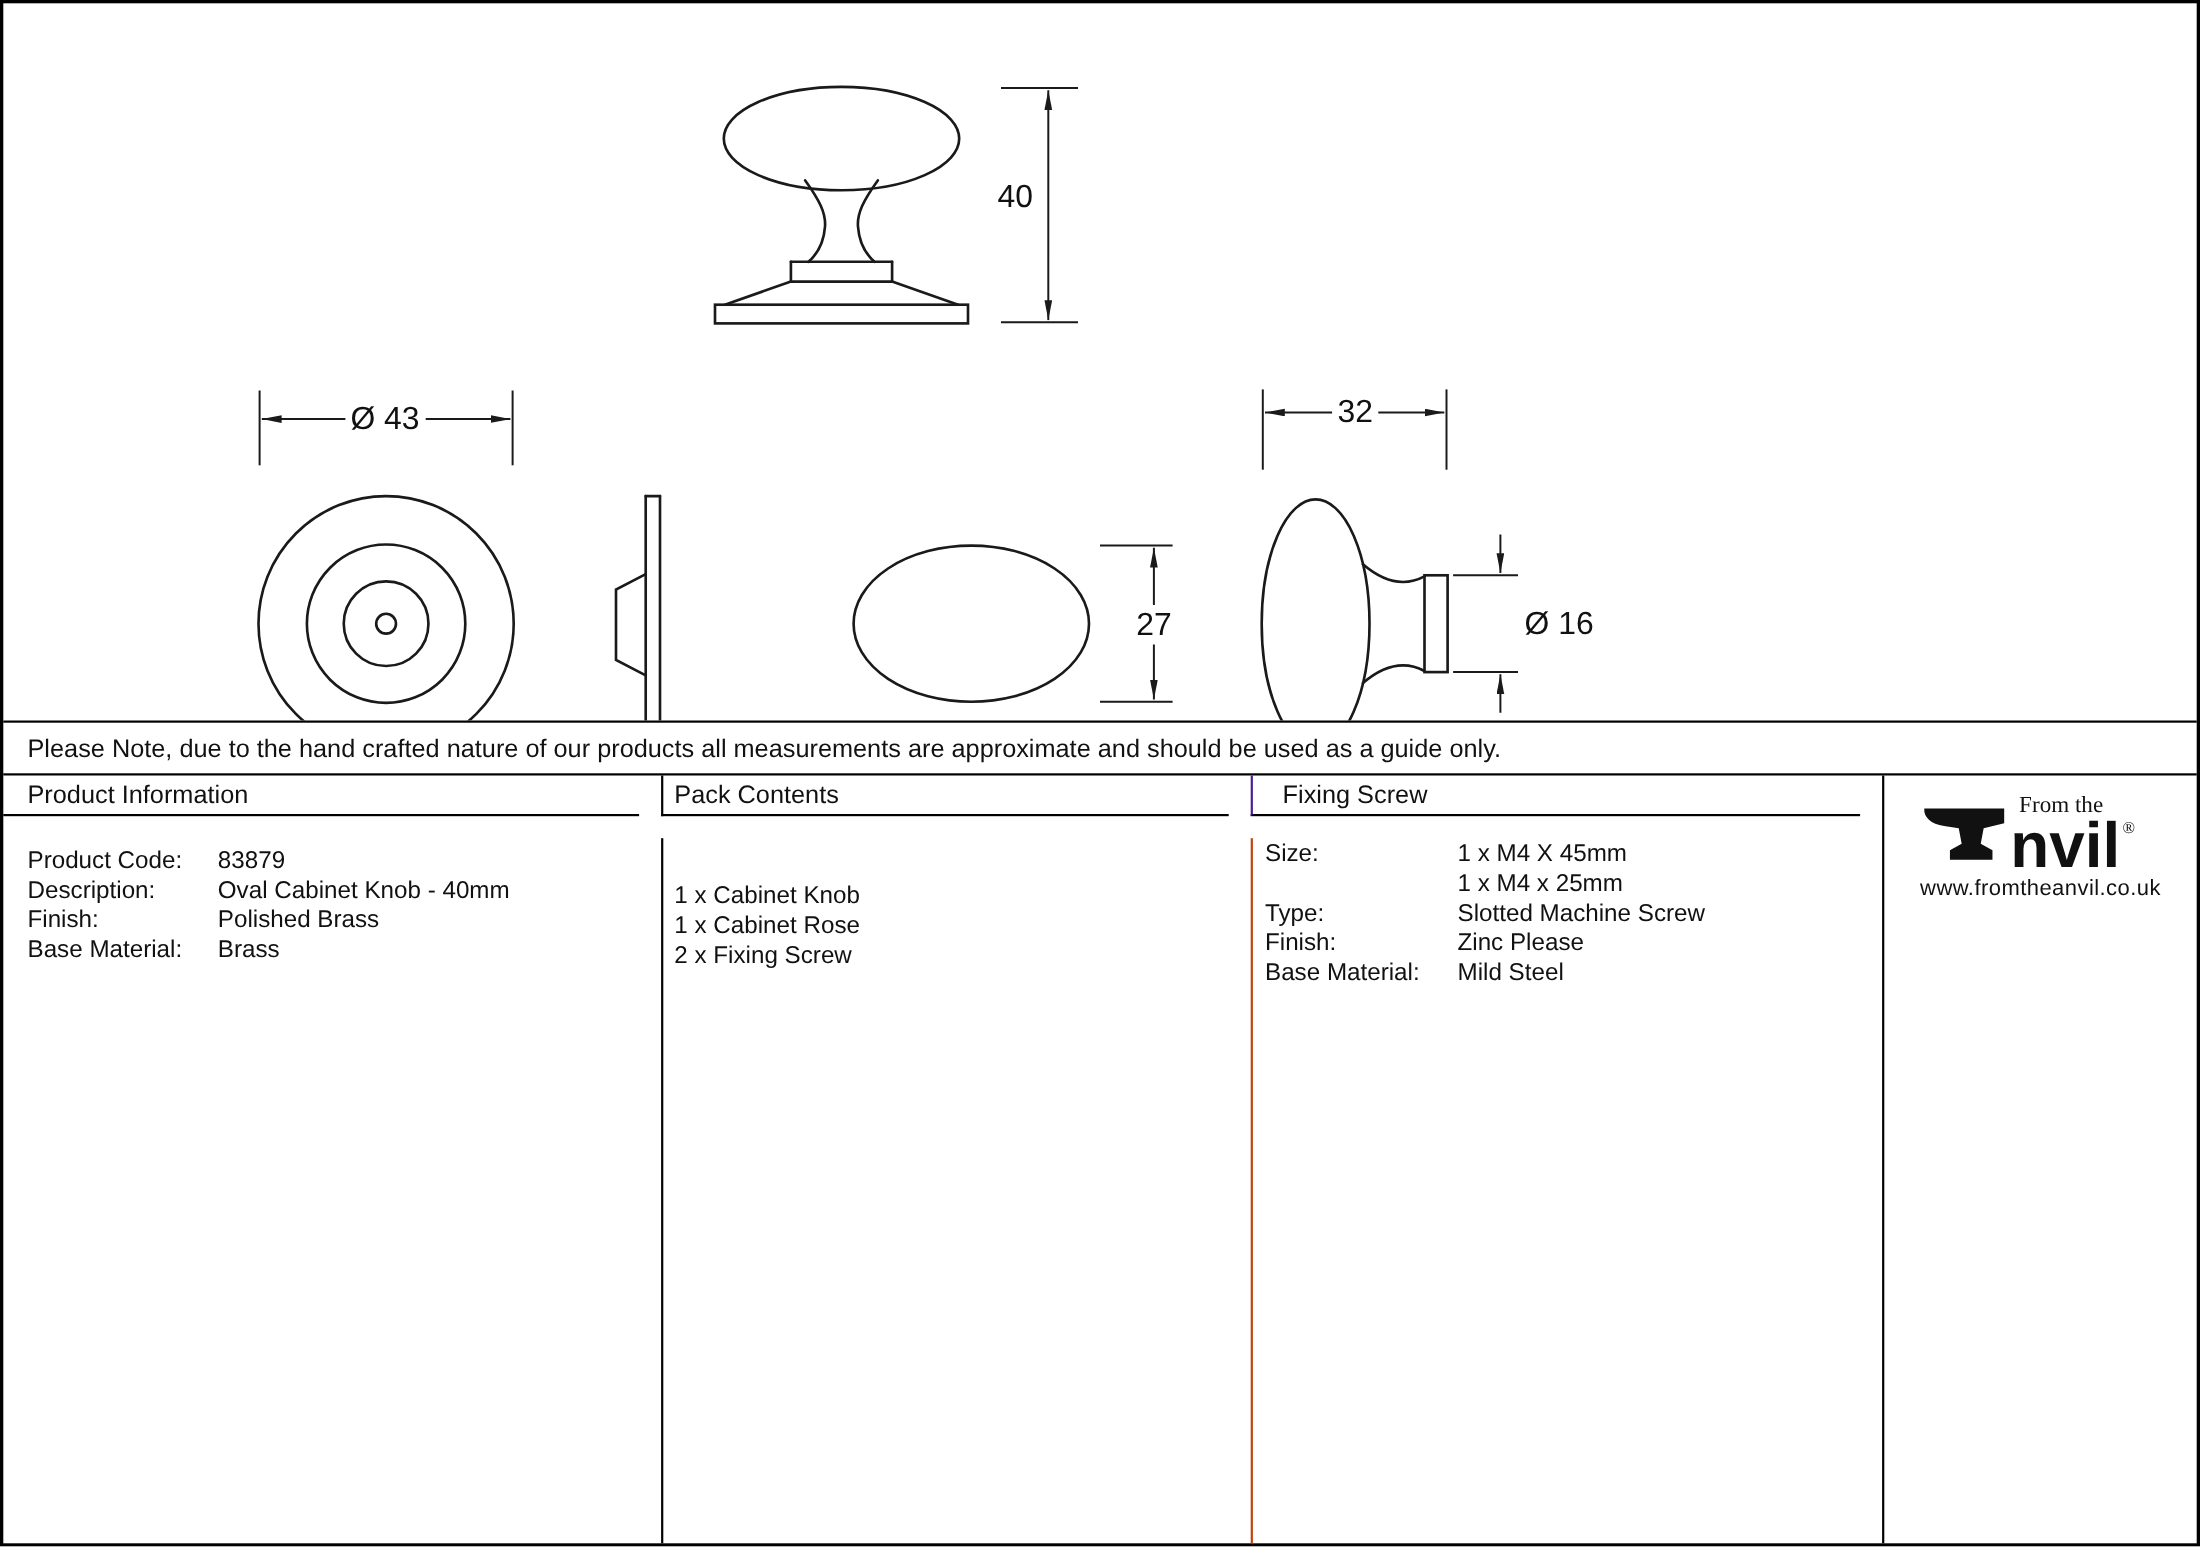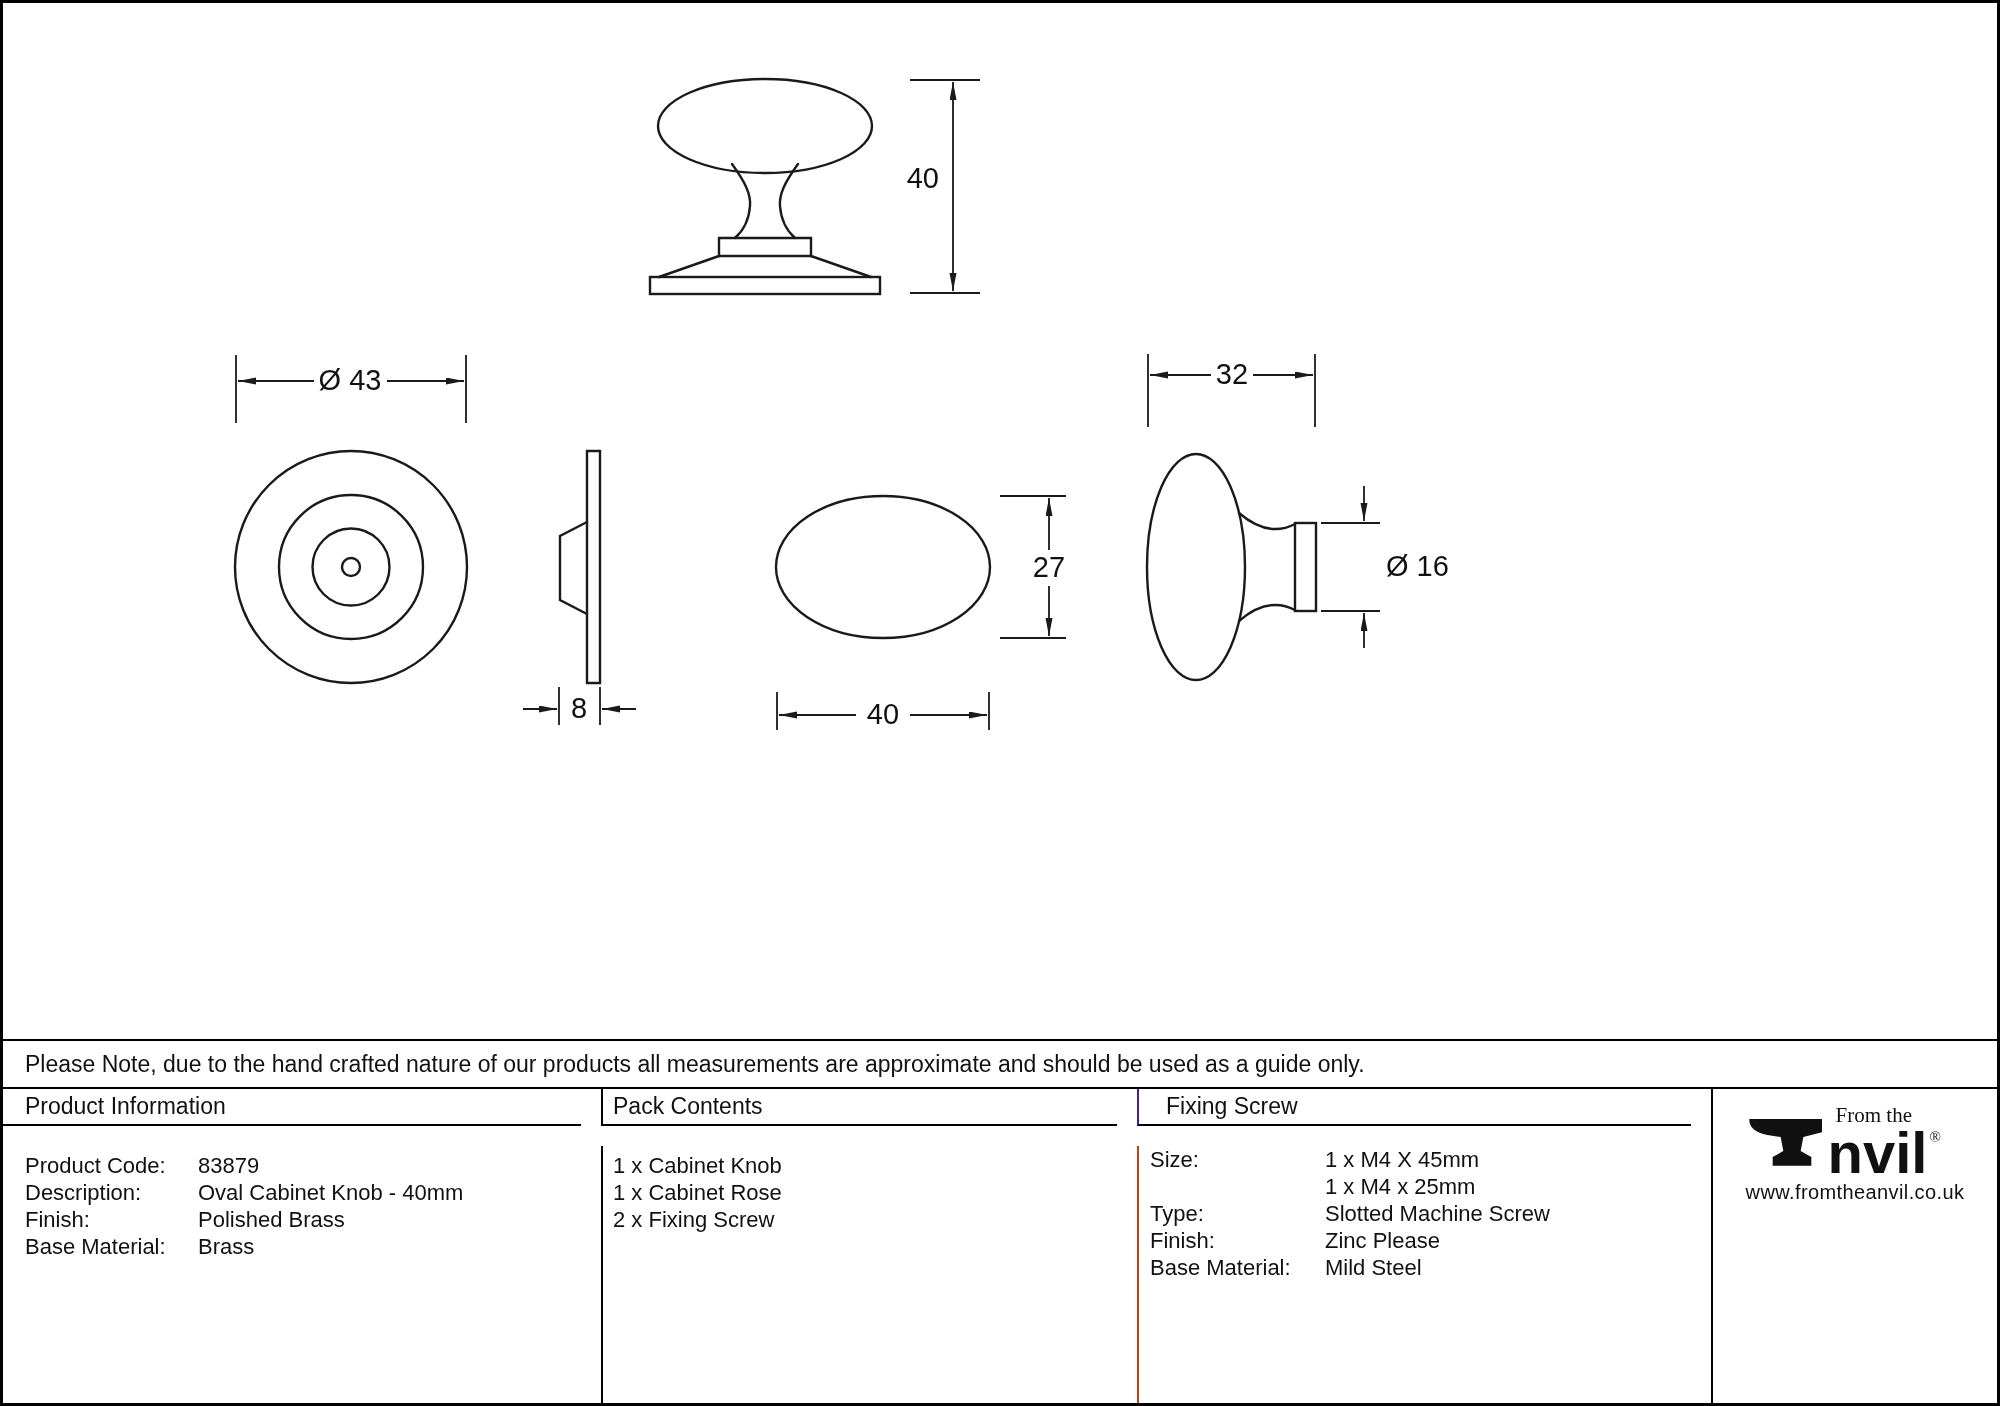--- a/index.html
+++ b/index.html
@@ -1,19 +1,19 @@
 <!DOCTYPE html>
 <html><head>
 <meta charset="utf-8">
 <style>
   html,body{margin:0;padding:0;background:#fff;}
   body{width:2000px;height:1406px;font-family:"Liberation Sans",sans-serif;color:#111;}
   *{box-sizing:border-box;}
   .sheet{width:2000px;height:1406px;border:3px solid #000;background:#fff;display:flex;flex-direction:column;}
-  .drawing-area{height:1036px;position:relative;overflow:hidden;}
+  .drawing-area{height:652px;position:relative;overflow:hidden;}
   .drawing-area svg{display:block;}
 
   
   .obj{stroke:#1a1a1a;stroke-width:2.4;fill:none;stroke-linecap:round;}
   .dim{stroke:#1a1a1a;stroke-width:1.8;fill:none;}
   .dim-text{font:29px "Liberation Sans",sans-serif;fill:#111;stroke:none;}
 
   
   .note-row{border-top:2px solid #000;border-bottom:2px solid #000;height:50px;display:flex;align-items:center;padding-left:22px;font-size:23px;}
 
@@ -22,21 +22,21 @@
   .hdr{display:flex;align-items:center;font-size:23px;border-bottom:2px solid #000;}
   .h1{grid-column:1;grid-row:1;padding-left:22px;}
   .h2{grid-column:2;grid-row:1;padding-left:10px;border-left:2px solid #000;}
   .h3{grid-column:3;grid-row:1;padding-left:27px;border-left:2px solid #4c1d95;}
   .b1{grid-column:1;grid-row:2;padding-top:6px;}
   .b2{grid-column:2;grid-row:2;padding-top:6px;border-left:2px solid #000;}
   .b3{grid-column:3;grid-row:2;padding-top:0;border-left:2px solid #c2410c;}
   .body-cell{font-size:22px;line-height:27px;}
   .kv{display:grid;grid-template-columns:173px auto;padding-left:22px;}
   .b3 .kv{grid-template-columns:175px auto;padding-left:11px;}
-  .pack-list{padding-left:10px;}
+  .pack-list{padding-left:10px;margin-top:32px;}
 
   
   .logo-cell{grid-column:4;grid-row:1 / 3;border-left:2px solid #000;display:flex;justify-content:center;align-items:flex-start;padding-top:14px;}
   .logo-inner{display:inline-block;}
   .logo-lockup{display:flex;align-items:flex-end;}
   .anvil-glyph{width:80px;height:62px;flex:0 0 auto;}
   .logo-words{display:flex;flex-direction:column;margin-left:2px;margin-bottom:-3px;}
   .from-the{font:21px "Liberation Serif",serif;padding-left:8px;margin-bottom:1px;}
   .nvil-row{display:flex;align-items:flex-start;}
   .nvil{font-family:Liberation Sans, sans-serif;font-weight:bold;font-size:58px;line-height:0.82;}

